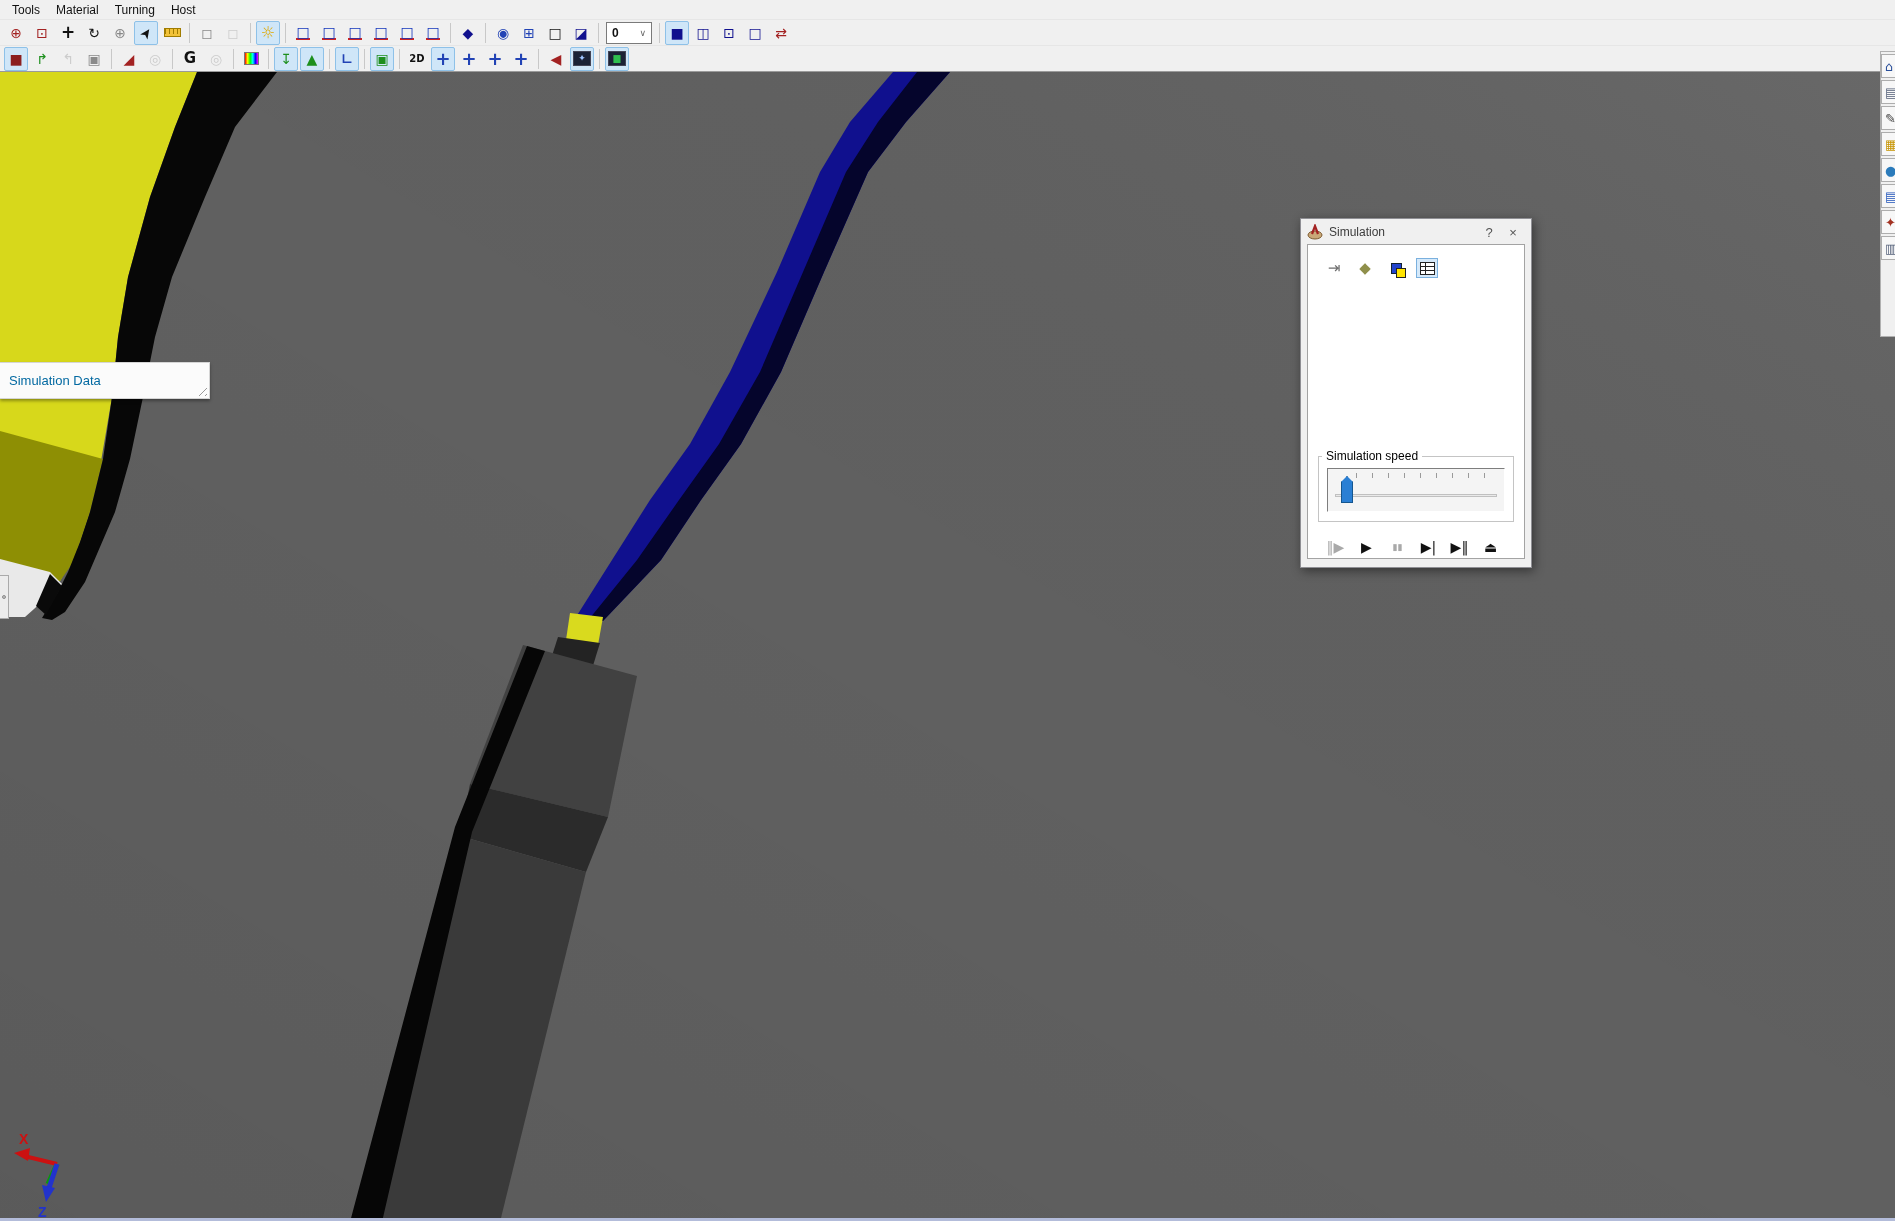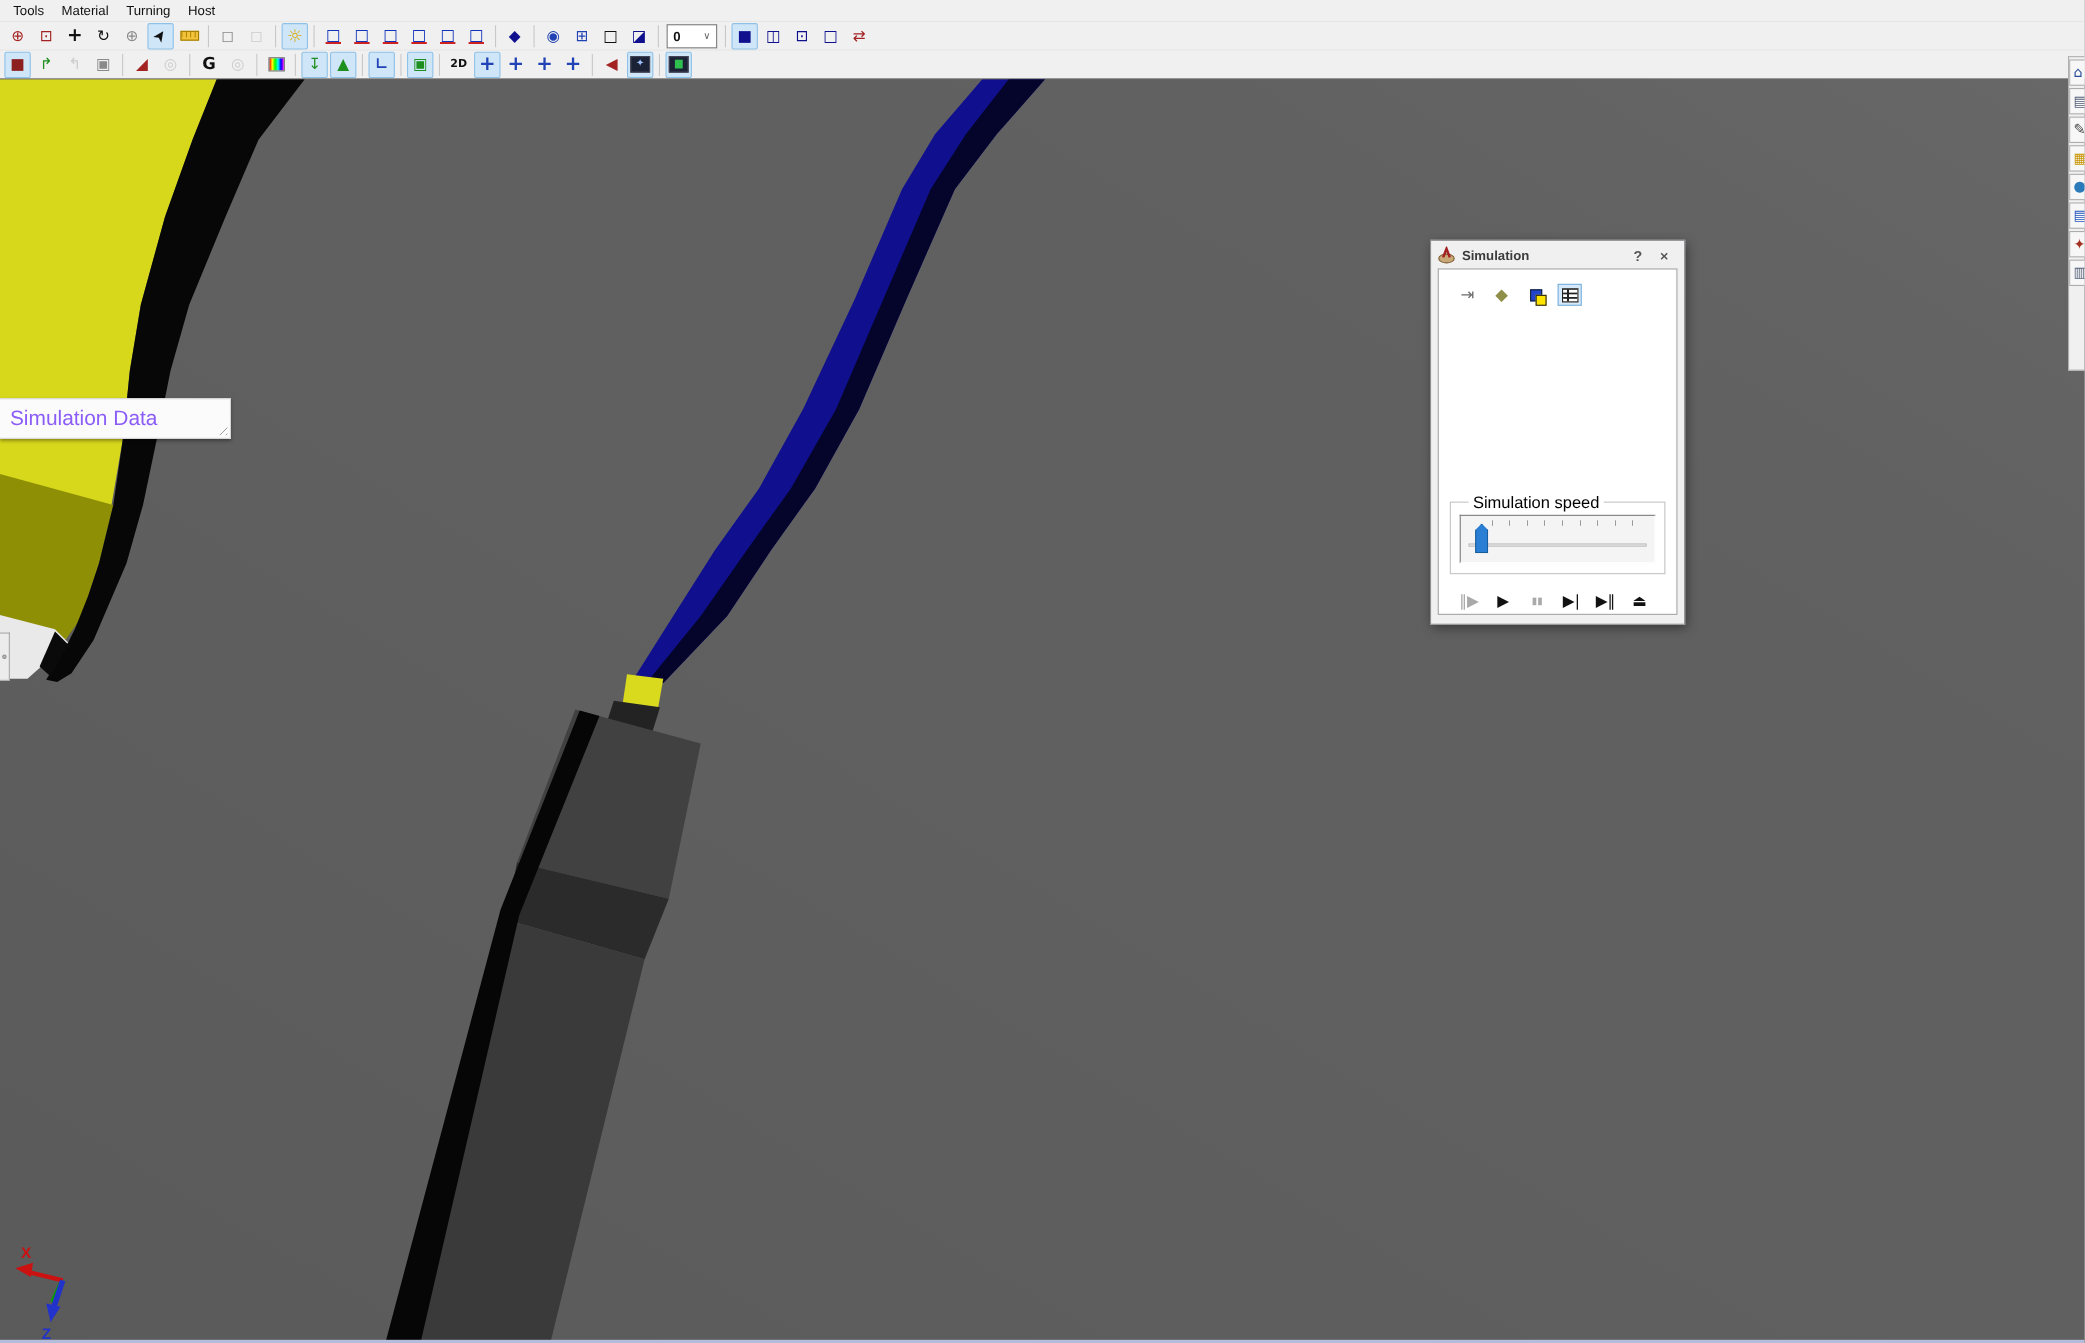--- a/index.html
+++ b/index.html
@@ -32,60 +32,60 @@
 
   
   #viewport { position:absolute; top:71px; left:0; right:0; bottom:0; background:#606060; border-top:1px solid #9a9a9a; }
   #scene { position:absolute; top:0; left:0; }
   #bottom-strip { position:absolute; left:0; right:0; bottom:0; height:3px; background:#b3bcda; }
 
   
   #simdata { position:absolute; top:362px; left:0; width:210px; height:37px; background:#fbfbfb;
              border:1px solid #d5d5d5; border-left:none; box-shadow:0 2px 3px rgba(0,0,0,.35);
              display:flex; align-items:center; padding-left:9px; }
-  #simdata .lbl { font-size:19px; color:#8b5cf6; }
+  #simdata .lbl { font-size:13px; color:#0369a1; }
   #simdata .grip { position:absolute; right:2px; bottom:2px; width:12px; height:12px;
      background:repeating-linear-gradient(135deg,transparent 0 3px,#999 3px 4px); clip-path:polygon(100% 0,100% 100%,0 100%); cursor:nwse-resize; }
 
   
   #leftgrip { position:absolute; top:575px; left:0; width:9px; height:44px; background:#ececec;
               border:1px solid #aaa; border-left:none; display:flex; align-items:center; justify-content:center; }
   #leftgrip .dot { width:4px; height:4px; border-radius:50%; background:#bdbdbd; border:1px solid #8d8d8d; }
 
   
   #rightbar { position:absolute; top:51px; right:0; width:15px; height:286px; background:#f0f0f0;
               border:1px solid #b0b0b0; border-right:none; overflow:hidden; display:flex; flex-direction:column; align-items:flex-start; padding-top:1px; }
   #rightbar .rbtn { width:24px; height:24px; min-height:24px; margin:1px 0; border:1px solid #adadad; background:#f7f7f7;
               display:flex; align-items:center; padding-left:3px; cursor:pointer; }
   #rightbar .ic { font-size:13px; }
 
   
   #dlg { position:absolute; top:218px; left:1300px; width:232px; height:350px; background:#f0f0f0;
          border:1px solid #8f8f94; box-shadow:2px 3px 10px rgba(0,0,0,.45); display:flex; flex-direction:column; }
-  #dlg-title { height:26px; display:flex; align-items:center; padding:0 6px;font-weight:bold; }
+  #dlg-title { height:26px; display:flex; align-items:center; padding:0 6px; }
   #dlg-title .ttl { font-size:12px; color:#3c3c3c; margin-left:6px; flex:1; }
   #dlg-title .tbx { width:24px; text-align:center; font-size:13px; color:#555; cursor:pointer; }
   #tabs { margin:6px 6px 0 6px; }
   .tabrow { display:flex; }
   .tab { border:1px solid #a3a3a3; border-radius:2px 2px 0 0; background:#f3f3f3; font-size:11px; color:#111;
          text-align:center; padding:2px 0 1px 0; margin-right:1px; margin-top:-1px; white-space:nowrap; overflow:hidden; cursor:pointer; }
   .tab:last-child { margin-right:0; }
   .tab.on { background:#fff; position:relative; z-index:3; border-bottom-color:#fff; }
   #tabpage { flex:1; background:#fff; border:1px solid #a3a3a3; margin:-1px 6px 8px 6px; position:relative;
              display:flex; flex-direction:column; }
   #dlg-icons { display:flex; gap:9px; margin:13px 0 0 15px; align-items:center; }
   .dicon { width:22px; height:20px; display:flex; align-items:center; justify-content:center; cursor:pointer; border:1px solid transparent; }
   .dicon.sel { background:#d5e9fa; border-color:#7ab0de; }
   .sq-back { width:11px; height:11px; background:#2244cc; border:1px solid #123; position:relative; }
   .sq-front { width:10px; height:10px; background:#ffe400; border:1px solid #222; position:absolute; left:4px; top:4px; }
   .tbl-icon { width:15px; height:13px; border:1px solid #222; background:
       linear-gradient(#222 0 1.5px,transparent 0) 0 3px/100% 4px repeat-y,
       linear-gradient(90deg,transparent 0 4px,#222 4px 5.5px,transparent 0),#fff; }
   #grp { position:relative; margin:0 10px; height:66px; border:1px solid #c4c4c4; }
-  #grp .legend { position:absolute; top:-8px; left:16px; background:#fff; padding:0 4px; font-size:15px; color:#000; }
+  #grp .legend { position:absolute; top:-8px; left:3px; background:#fff; padding:0 4px; font-size:12px; color:#000; }
   #slider { position:absolute; left:8px; right:8px; top:11px; bottom:9px; background:#f4f4f4;
             border-top:1px solid #7e7e7e; border-left:1px solid #7e7e7e; border-bottom:1px solid #fff; border-right:1px solid #fff; }
   #ticks { position:absolute; top:4px; left:28px; right:12px; height:5px;
            background:repeating-linear-gradient(90deg,#9a9a9a 0 1px,transparent 1px 16px); }
   #track { position:absolute; left:7px; right:7px; top:25px; height:3px; background:#e9e9e9; border:1px solid #c0c0c0; }
   #thumb { position:absolute; left:13px; top:7px; width:12px; height:27px; background:#2a7fd4; border:1px solid #15568f;
            clip-path:polygon(50% 0,100% 22%,100% 100%,0 100%,0 22%); cursor:pointer; }
   #controls { display:flex; margin:14px 4px 0 12px; }
   .pbtn { width:31px; height:22px; background:transparent; border:none; font-family:"DejaVu Sans",sans-serif;
           font-size:14px; color:#111; cursor:pointer; text-align:center; line-height:22px; }

